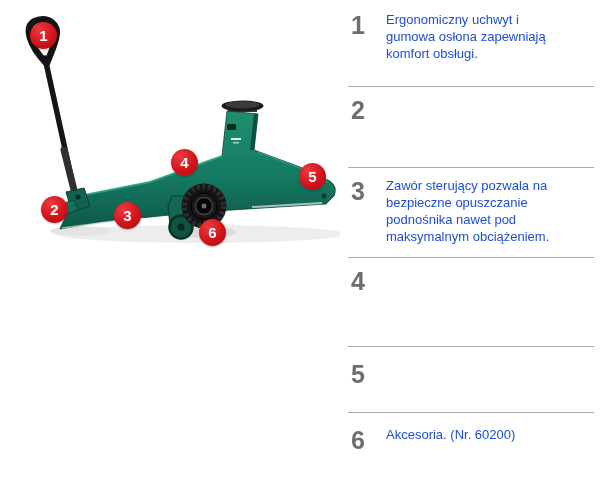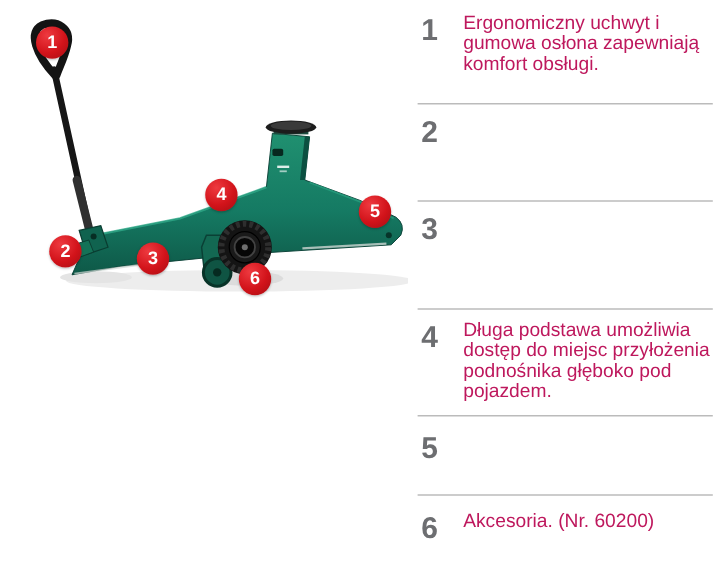--- a/index.html
+++ b/index.html
@@ -30,21 +30,21 @@
   .feature:nth-child(2){height:81px; padding-top:9px}
   .feature:nth-child(3){height:90px; padding-top:9px}
   .feature:nth-child(4){height:89px; padding-top:9px}
   .feature:nth-child(5){height:66px; padding-top:13px}
   .feature:nth-child(6){height:64px; padding-top:13px}
   .num {
     width:38px; padding-left:3px; box-sizing:border-box;
     font-size:25px; font-weight:bold; color:#6d6e71; line-height:1; margin-top:2px;
   }
   .txt {
-    flex:1; font-size:16px; line-height:17px; color:#be185d;
+    flex:1; font-size:13px; line-height:17px; color:#1d4ed8;
     white-space:pre-line;
   }
 </style>
 </head>
 <body>
 
 <div class="figure">
   <svg width="340" height="300" viewBox="0 0 340 300">
     <defs>
       <linearGradient id="gBody" x1="0" y1="0" x2="0" y2="1">
@@ -137,27 +137,27 @@
     <div class="num">1</div>
     <div class="txt">Ergonomiczny uchwyt i
 gumowa osłona zapewniają
 komfort obsługi.</div>
   </div>
   <div class="feature">
     <div class="num">2</div>
   </div>
   <div class="feature">
     <div class="num">3</div>
+    <div class="txt">Zawór sterujący pozwala na
+bezpieczne opuszczanie
+podnośnika nawet pod
+maksymalnym obciążeniem.</div>
   </div>
   <div class="feature">
     <div class="num">4</div>
-    <div class="txt">Długa podstawa umożliwia
-dostęp do miejsc przyłożenia
-podnośnika głęboko pod
-pojazdem.</div>
   </div>
   <div class="feature">
     <div class="num">5</div>
   </div>
   <div class="feature">
     <div class="num">6</div>
     <div class="txt">Akcesoria. (Nr. 60200)</div>
   </div>
 </div>
 

